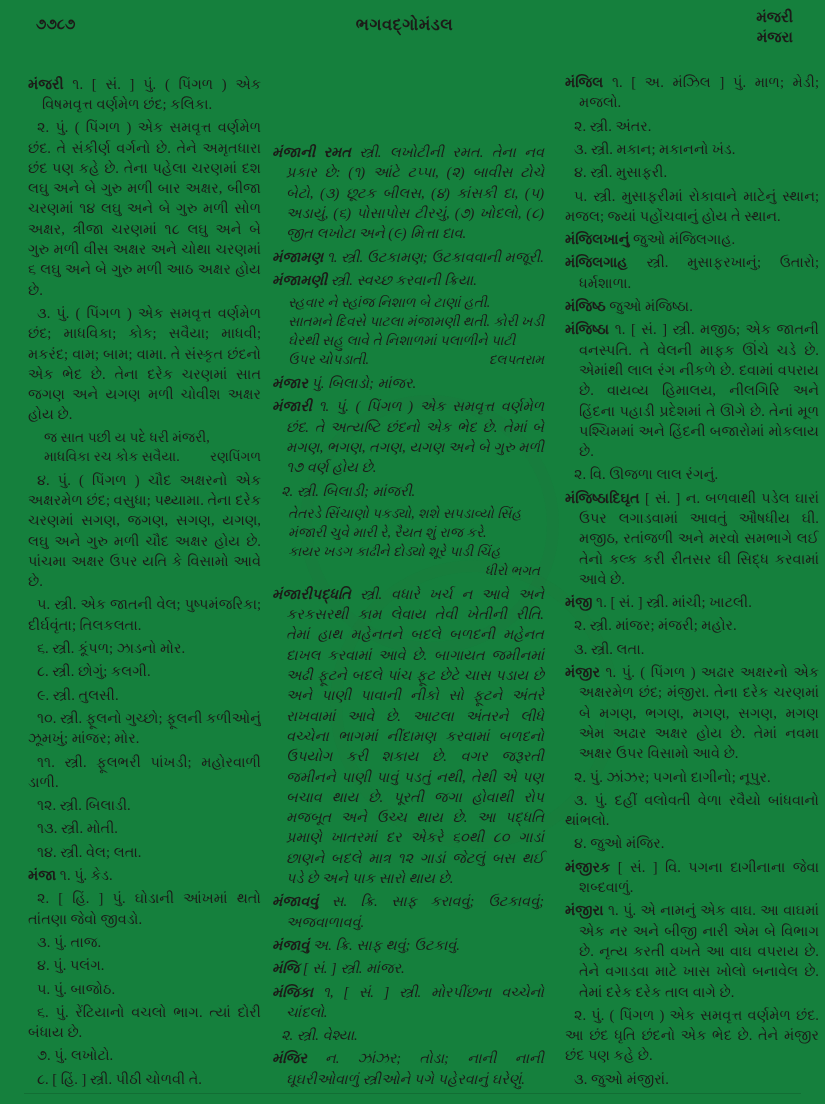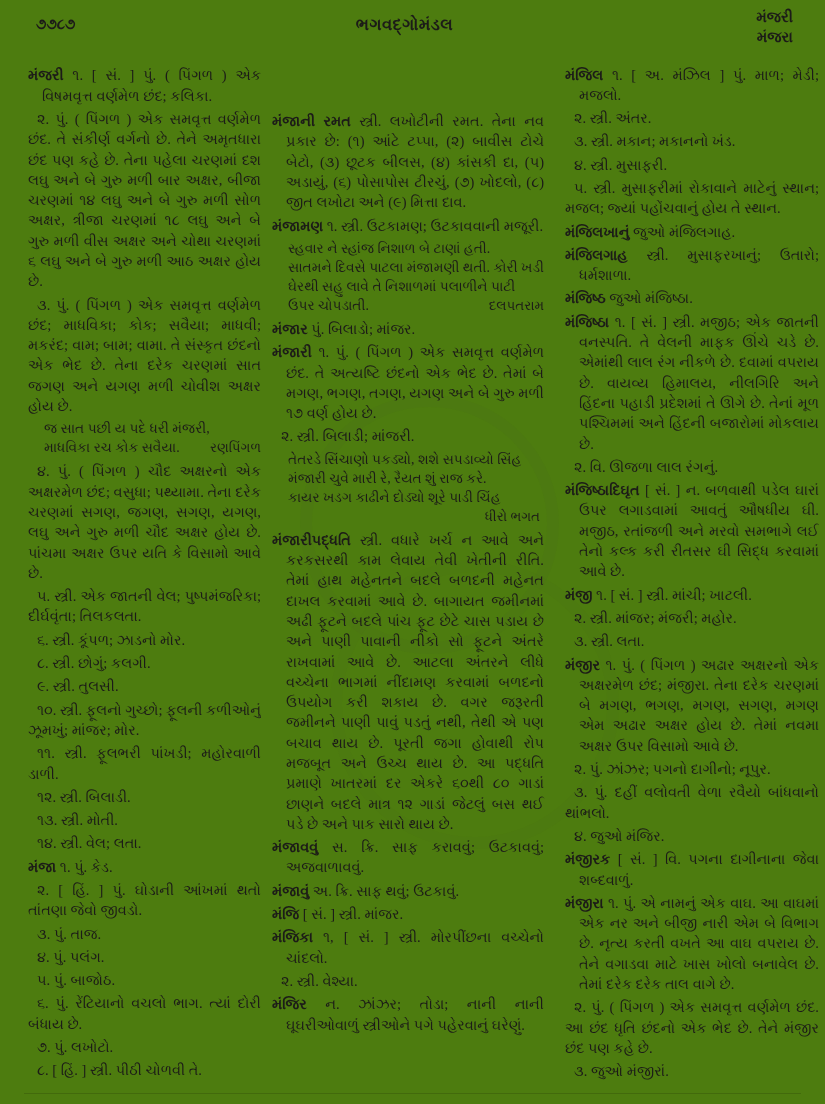--- a/index.html
+++ b/index.html
@@ -1,32 +1,32 @@
 <!DOCTYPE html>
 <html lang="gu"><head>
 <meta charset="utf-8">
 <style>
   html,body{margin:0;padding:0;background:#e9e9e6;}
   .page{
     position:relative;width:825px;height:1104px;margin:0 auto;
-    background:#4d7c0f;color:#1c1b18;overflow:hidden;
+    background:#15803d;color:#1c1b18;overflow:hidden;
     font-family:"Liberation Serif","DejaVu Serif",serif;
   }
   
   .hdr-num{position:absolute;top:16px;left:36px;font-size:15px;font-weight:bold;}
   .hdr-title{position:absolute;top:15px;left:0;right:16px;text-align:center;
     font-size:16.5px;font-weight:bold;letter-spacing:.4px;}
   .hdr-words{position:absolute;top:7px;right:32px;text-align:right;
     font-size:15px;line-height:20px;font-weight:bold;}
   
   .columns{position:absolute;top:54px;left:28px;right:6px;bottom:12px;
-    display:flex;align-items:center;}
+    display:flex;align-items:flex-end;}
   .col{overflow:hidden;font-size:14.5px;line-height:20.3px;text-align:justify;}
   .col-1{width:233px;}
-  .col-2{width:272px;padding:0 10px;}
+  .col-2{width:272px;padding:0 10px;font-style:italic;}
   .col-3{flex:1;padding-left:10px;}
   .divider{width:1px;background:#8d8c86;}
   
   .entry{margin:3px 0;padding-left:14px;text-indent:-14px;}
   .entry .head{font-weight:bold;}
   .sense{margin:3px 0;text-indent:9px;}
   p{margin:0;}
   .verse{margin:1px 0 4px 16px;font-size:13.8px;line-height:19px;text-align:left;}
   .verse-line.with-source{display:flex;justify-content:space-between;gap:8px;}
   .verse-source,.verse-source-row{font-size:13.5px;}
@@ -81,20 +81,21 @@
         <p class="sense">૪. પું. પલંગ.</p>
         <p class="sense">૫. પું. બાજોઠ.</p>
         <p class="sense">૬. પું. રેંટિયાનો વચલો ભાગ. ત્યાં દોરી બંધાય છે.</p>
         <p class="sense">૭. પું. લખોટો.</p>
         <p class="sense">૮. [ હિં. ] સ્ત્રી. પીઠી ચોળવી તે.</p>
       </section>
     <div class="divider"></div>
     <section class="col col-2">
         <p class="entry"><span class="head">મંજાની રમત </span>સ્ત્રી. લખોટીની રમત. તેના નવ પ્રકાર છે: (૧) આંટે ટપ્પા, (૨) બાવીસ ટોચે બેટો, (૩) છૂટક બીલસ, (૪) કાંસકી દા, (૫) અડાયું, (૬) પોસાપોસ ટીરચું, (૭) ખોદલો, (૮) જીત લખોટા અને (૯) મિત્તા દાવ.</p>
         <p class="entry"><span class="head">મંજામણ </span>૧. સ્ત્રી. ઉટકામણ; ઉટકાવવાની મજૂરી.</p>
+        <p class="entry"><span class="head">મંજામણી </span>સ્ત્રી. સ્વચ્છ કરવાની ક્રિયા.</p>
         <div class="verse">
           <div class="verse-line">સ્હવાર ને સ્હાંજ નિશાળ બે ટાણાં હતી.</div>
           <div class="verse-line">સાતમને દિવસે પાટલા મંજામણી થતી. કોરી ખડી</div>
           <div class="verse-line">ઘેરથી સહુ લાવે તે નિશાળમાં પલાળીને પાટી</div>
           <div class="verse-line with-source">
             <span>ઉપર ચોપડાતી.</span>
             <span class="verse-source">દલપતરામ</span>
           </div>
         </div>
         <p class="entry"><span class="head">મંજાર </span>પું. બિલાડો; માંજર.</p>

